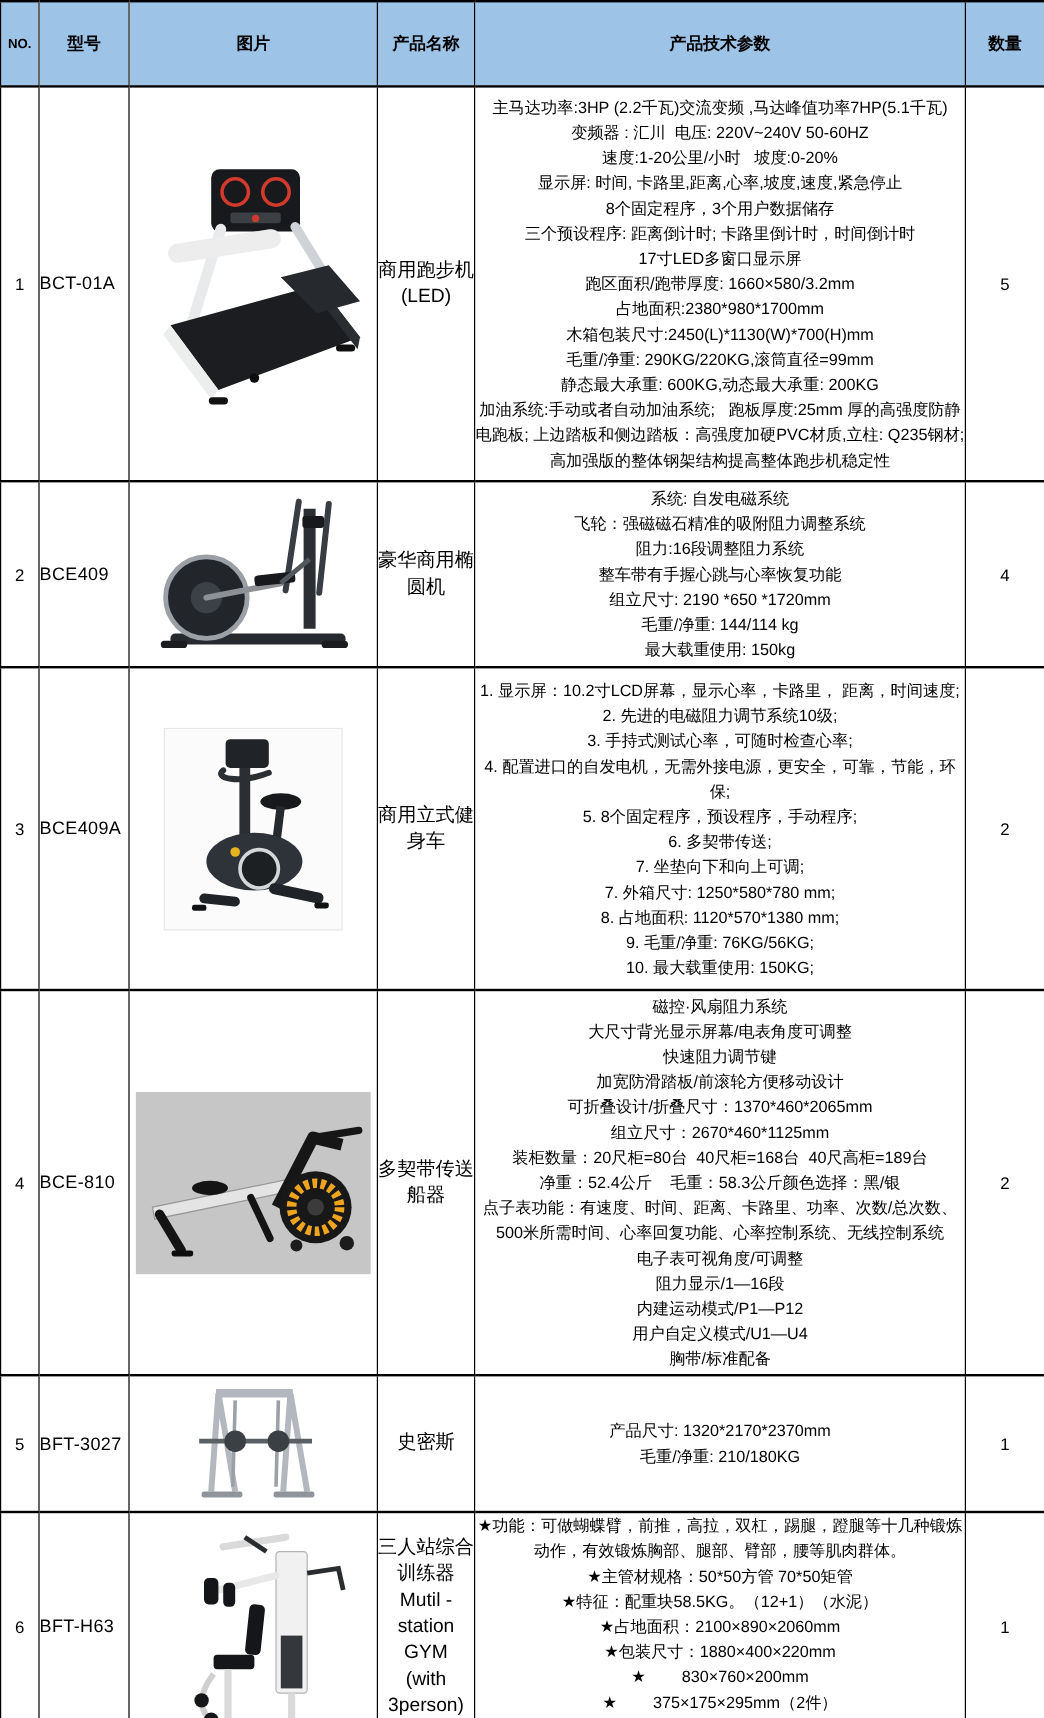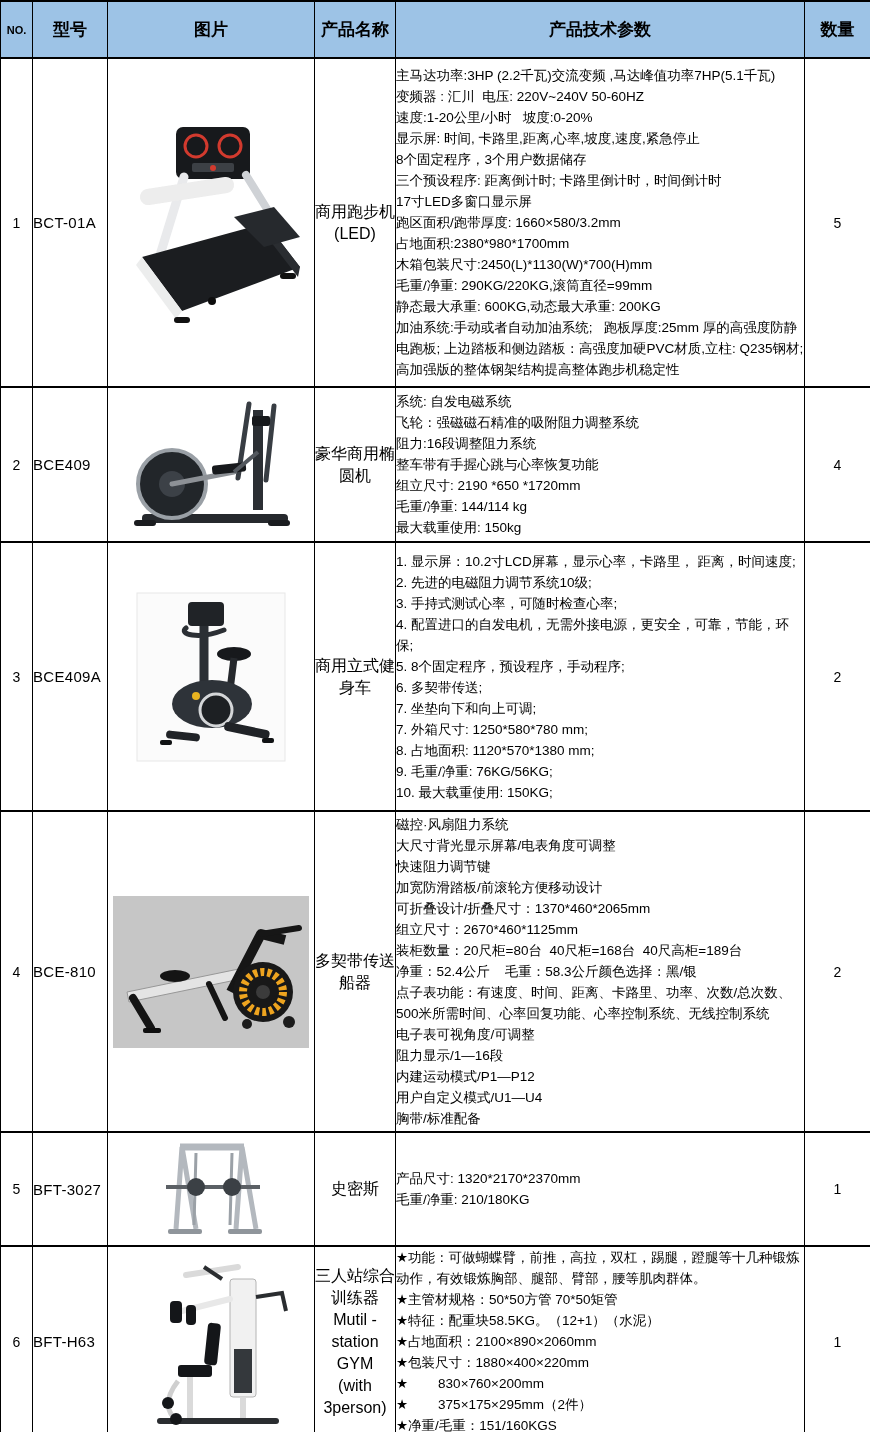--- a/index.html
+++ b/index.html
@@ -12,38 +12,38 @@
     border-collapse:collapse; table-layout:fixed;
     width:870px; height:1432px;
   }
   table.spec td, table.spec th {
     border:1px solid #000;
     border-top-width:2px; border-bottom-width:2px;
     padding:0; overflow:hidden; vertical-align:middle;
   }
   tr.hdr th {
     background:#9dc3e6;
-    font-weight:bold; font-size:17px; text-align:center;
+    font-weight:bold; font-size:14px; text-align:center;
   }
   tr.hdr th.no { font-size:11px; }
   td.no, td.qty { text-align:center; font-size:14px; }
   td.model { text-align:left; font-size:15px; letter-spacing:.3px; }
   td.name {
     text-align:center; font-size:16px; line-height:22px;
     white-space:pre-line; padding:0 2px;
   }
   td.specs {
-    font-size:13.5px; line-height:21px; text-align:left;
+    font-size:13.5px; line-height:21px; text-align:center;
     white-space:pre-wrap; padding:3px 5px 3px 5px;
   }
   td.img { text-align:center; }
   td.img svg { display:block; margin:0 auto; }
   .r1 { height:329px; } .r2 { height:155px; } .r3 { height:269px; }
   .r4 { height:321px; } .r5 { height:114px; } .r6 { height:187px; }
-  .rh { height:57px; }
+  .rh { height:71px; }
 </style>
 </head>
 <body>
 
 <table class="spec">
   <colgroup>
     <col style="width:32px">
       <col style="width:75px">
       <col style="width:207px">
     <col style="width:81px">

